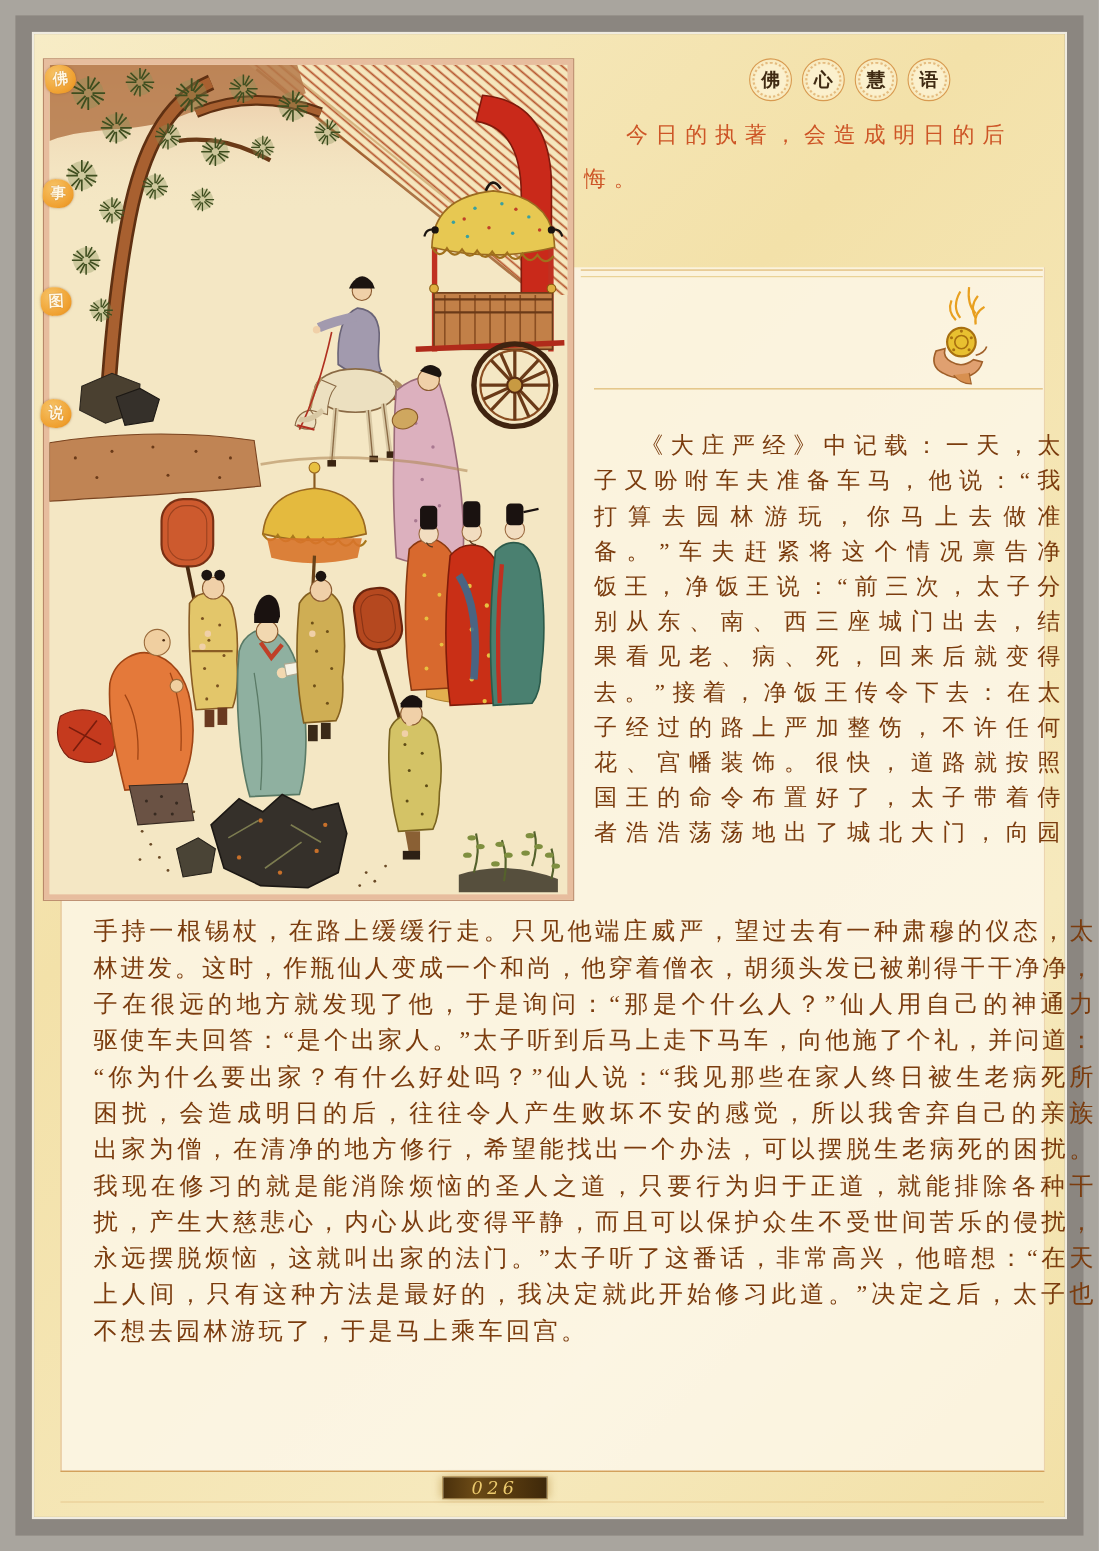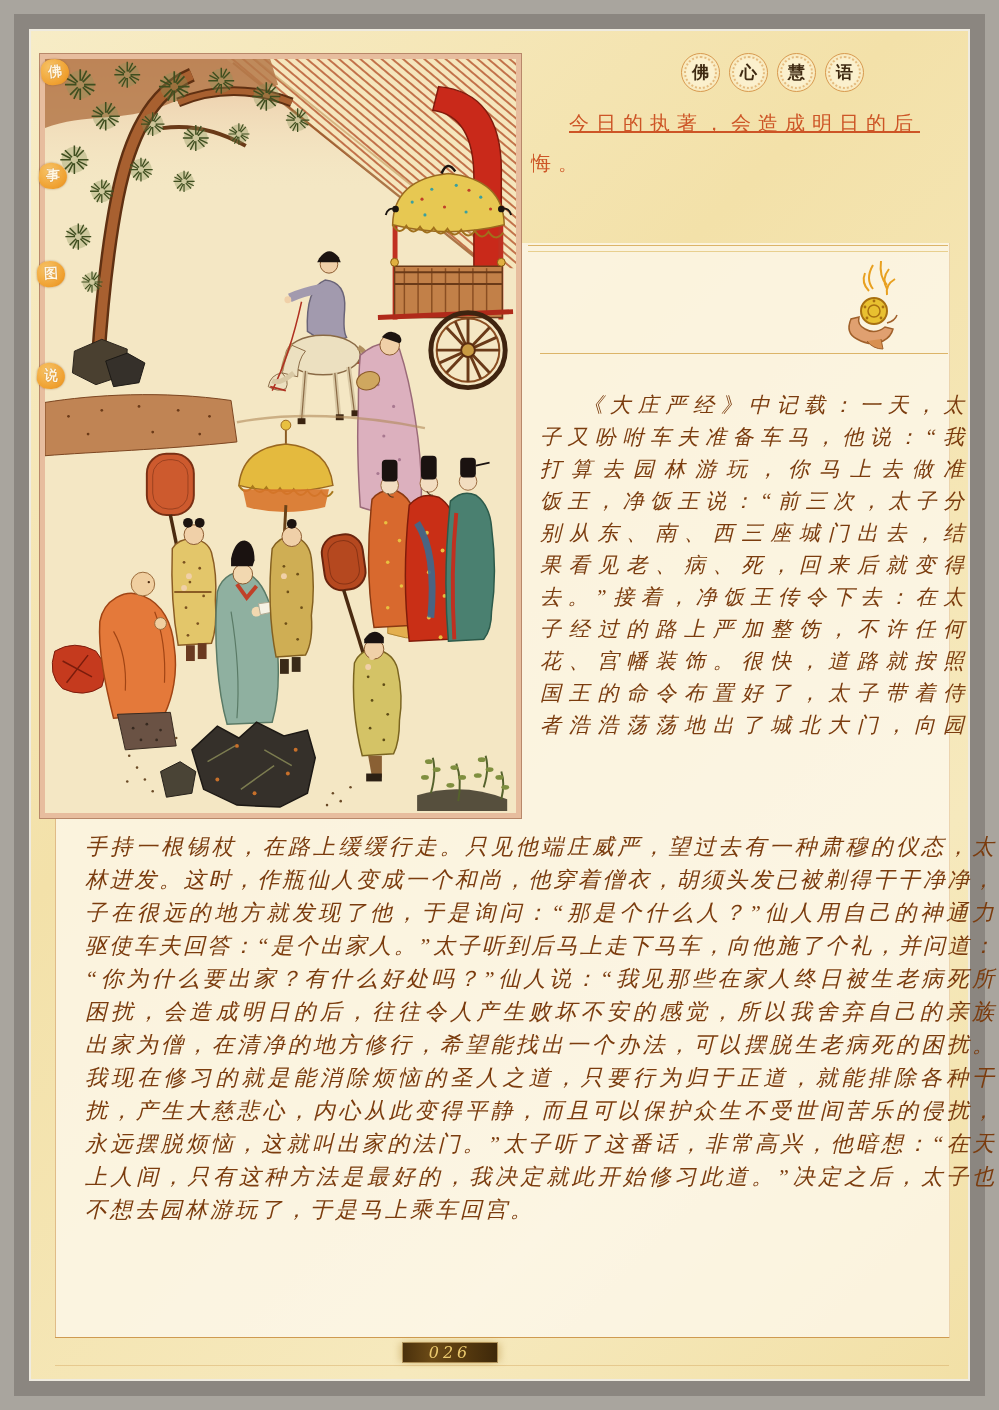--- a/index.html
+++ b/index.html
@@ -28,32 +28,32 @@
   
   .medallions{position:absolute;left:650px;top:22px;display:flex;gap:9px;}
   .medallion{width:37px;height:37px;border-radius:50%;border:1px solid #d89a50;position:relative;
              display:flex;align-items:center;justify-content:center;
              background:radial-gradient(circle,#fbf0cd 50%,#f3dfa6);}
   .medallion::before{content:"";position:absolute;inset:2px;border:2px dotted rgba(212,148,70,.55);border-radius:50%;}
   .medallion b{font-size:17px;color:#3f2a12;font-weight:bold;}
   
   .quote{position:absolute;left:500px;top:72px;width:400px;font-size:20px;line-height:40px;
          letter-spacing:7px;color:#cd5526;}
-  .quote .q1{padding-left:38px;text-decoration:underline;}
+  .quote .q1{padding-left:38px;}
   
   .rule{position:absolute;height:0;border-top:1px solid #dcb468;}
   .rule.double{border-bottom:1px solid #e8cf8e;height:5px;}
   
   .title{position:absolute;left:566px;top:248px;font-size:38px;font-weight:bold;color:#2e1f12;
          letter-spacing:26px;white-space:nowrap;}
   .flame-hand{position:absolute;left:812px;top:228px;width:62px;height:92px;}
   
   .col-text{position:absolute;left:509px;top:358px;width:424px;font-size:21px;line-height:32px;color:#7b3c0e;}
   .full-text{position:absolute;left:54px;top:799px;width:909px;font-size:22px;line-height:33px;color:#7b3c0e;}
-  .jline{text-align:justify;text-align-last:justify;text-justify:inter-character;font-style:italic;}
+  .jline{text-align:justify;text-align-last:justify;text-justify:inter-character;}
   .ind{text-indent:2em;}
   .lastline{text-align-last:left;letter-spacing:3px;}
   
   .footer-rule{position:absolute;left:24px;top:1306px;width:894px;border-top:1px solid #cf9a50;}
   .footer-rule2{position:absolute;left:24px;top:1334px;width:894px;border-top:1px solid rgba(207,154,80,.38);}
   .page-number{position:absolute;left:372px;top:1312px;width:94px;height:19px;
                background:linear-gradient(90deg,#4a300c,#6b4a16 30%,#53370e 70%,#3e280a);
                display:flex;align-items:flex-start;justify-content:center;
                box-shadow:0 0 0 1px rgba(120,80,20,.5), 4px 0 6px rgba(180,140,60,.35), -4px 0 6px rgba(180,140,60,.35);}
   .page-number i{font-style:italic;font-size:16px;color:#ecca6e;letter-spacing:4px;font-family:"DejaVu Serif",serif;}
@@ -474,20 +474,21 @@
         <path d="M8,60 q-6,14 6,20 q14,8 26,2 q8,-4 10,-12 l-8,-2 q-10,8 -20,2 q-8,-4 -6,-12 Z" fill="#e0a070" stroke="#a0602a" stroke-width="1.5"></path>
         <path d="M44,64 q8,-2 10,-8" stroke="#a0602a" stroke-width="1.5" fill="none"></path>
         <path d="M24,82 q6,8 16,8 l-2,-10" fill="#d89050" stroke="#a0602a"></path>
       </svg>
     </div>
 
     <div class="col-text">
       <div class="jline ind">《大庄严经》中记载：一天，太</div>
       <div class="jline">子又吩咐车夫准备车马，他说：“我</div>
       <div class="jline">打算去园林游玩，你马上去做准</div>
+      <div class="jline">备。”车夫赶紧将这个情况禀告净</div>
       <div class="jline">饭王，净饭王说：“前三次，太子分</div>
       <div class="jline">别从东、南、西三座城门出去，结</div>
       <div class="jline">果看见老、病、死，回来后就变得</div>
       <div class="jline">去。”接着，净饭王传令下去：在太</div>
       <div class="jline">子经过的路上严加整饬，不许任何</div>
       <div class="jline">花、宫幡装饰。很快，道路就按照</div>
       <div class="jline">国王的命令布置好了，太子带着侍</div>
       <div class="jline">者浩浩荡荡地出了城北大门，向园</div>
     </div>
 

